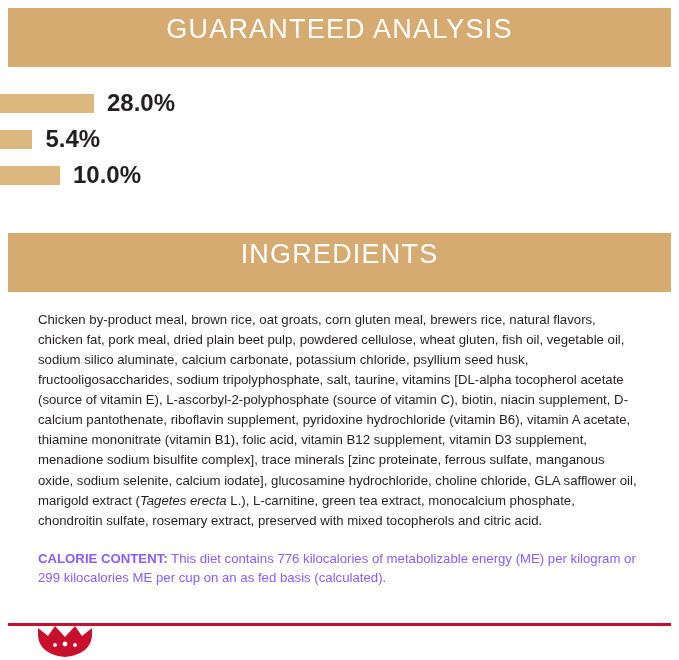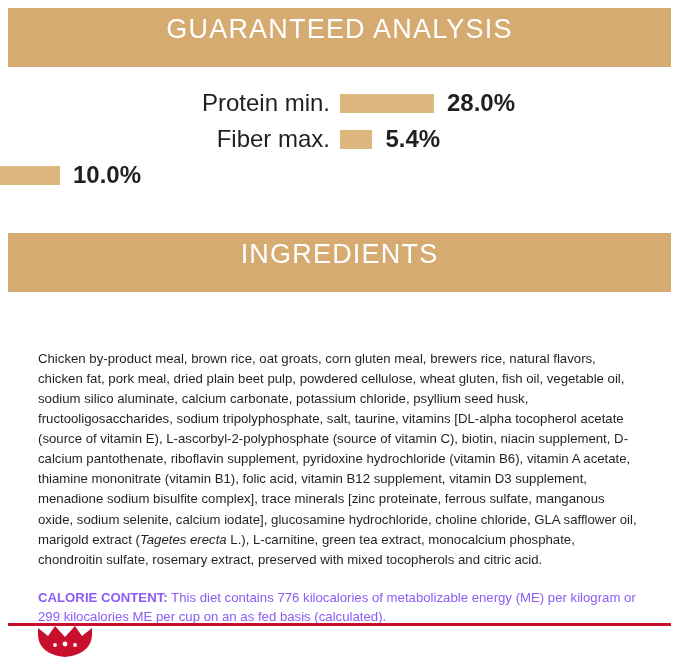--- a/index.html
+++ b/index.html
@@ -69,21 +69,20 @@
     white-space: nowrap;
   }
 
   .ga-spacer {
     height: 26px;
   }
 
   
   #ing-section {
     padding: 18px 38px 0 38px;
-    margin-top: 39px;
   }
   #ing-text {
     font-size: 13.2px;
     line-height: 1.52;
     color: #231f20;
     text-align: left;
     margin: 0;
   }
   #ing-text .ital {
     font-style: italic;
@@ -126,30 +125,28 @@
 </head>
 <body>
 
 <div class="banner" id="ga-banner" style="background: rgb(213, 171, 114);">
   <span>GUARANTEED ANALYSIS</span>
 </div>
 
 <div id="ga-section">
 
   <div class="ga-row">
-    <div class="ga-label">Protein min.</div>
     <div class="ga-bar-wrap">
       <span class="ga-bar" id="bar0" style="width: 168px; background: rgb(220, 184, 127);"></span>
       <span class="ga-value">28.0%</span>
     </div>
   </div>
 
 
   <div class="ga-row">
-    <div class="ga-label">Fiber max.</div>
     <div class="ga-bar-wrap">
       <span class="ga-bar" id="bar2" style="width: 32.4px; background: rgb(220, 184, 127);"></span>
       <span class="ga-value">5.4%</span>
     </div>
   </div>
 
   <div class="ga-row">
     <div class="ga-bar-wrap">
       <span class="ga-bar" id="bar3" style="width: 60px; background: rgb(220, 184, 127);"></span>
       <span class="ga-value">10.0%</span>

